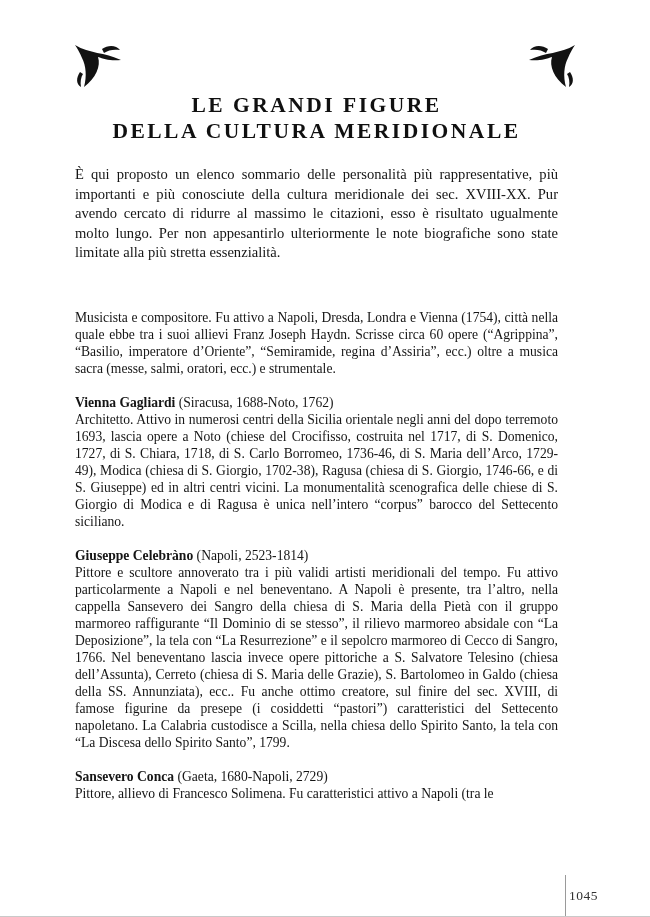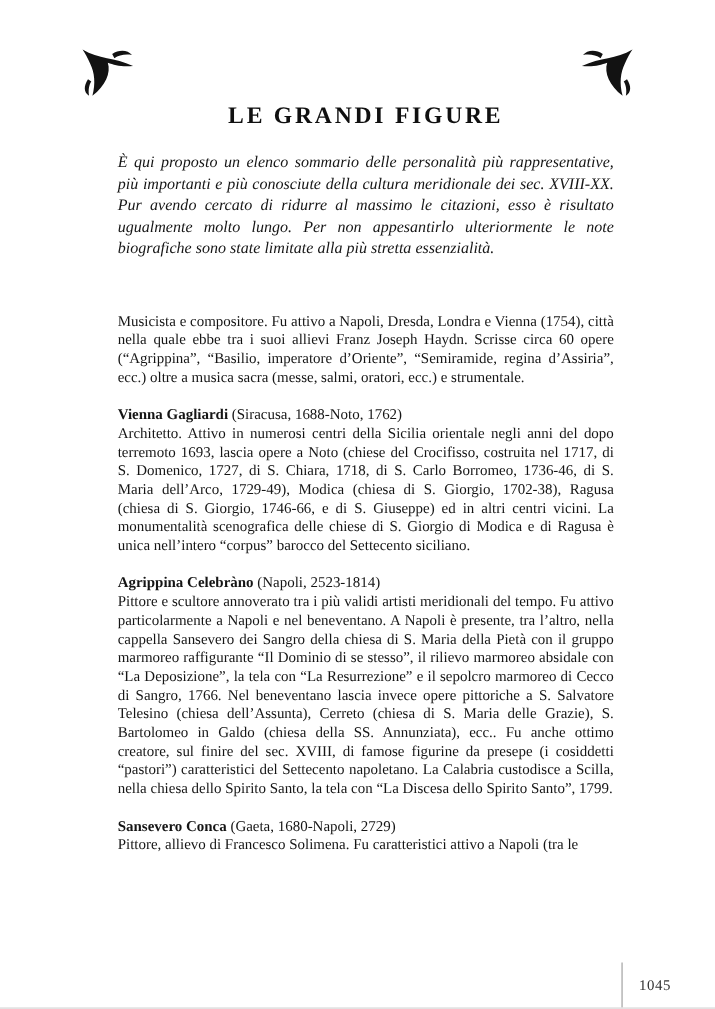--- a/index.html
+++ b/index.html
@@ -12,21 +12,20 @@
     font-family: "Liberation Serif", serif;
     overflow: hidden;
     box-sizing: border-box;
     border-bottom: 1px solid #c9c9c9;
   }
   .content {
     position: absolute;
     left: 75px;
     right: 92px;
     top: 0;
-    margin-left: 32px;
   }
   .ornament {
     position: absolute;
     top: 44px;
     width: 48px;
     height: 44px;
   }
   .ornament svg { width: 100%; height: 100%; fill: #121212; }
   .ornament.left  { left: 74px; }
   .ornament.right { right: 74px; transform: scaleX(-1); }
@@ -37,21 +36,20 @@
     text-align: center;
     font-size: 21.5px;
     font-weight: bold;
     letter-spacing: 2.5px;
     line-height: 26px;
     color: #101010;
   }
 
   .intro {
     margin: 21px 0 0 0;
-    font-style: italic;
     font-size: 14.6px;
     line-height: 19.6px;
     text-align: justify;
   }
 
   .entries { margin-top: 46px; }
   .entry { margin: 0 0 17px 0; }
   .entry .head {
     margin: 0;
     font-size: 13.6px;
@@ -68,21 +66,21 @@
   .pagenum-box {
     position: absolute;
     right: 0;
     bottom: 0;
     width: 85px;
     height: 41px;
     border-left: 1px solid #9a9a9a;
     box-sizing: border-box;
     display: flex;
     align-items: center;
-    padding-left: 15px;
+    padding-left: 3px;
   }
   .pagenum {
     font-size: 13.5px;
     color: #333333;
     letter-spacing: 0.5px;
   }
 </style>
 </head>
 <body>
 
@@ -98,38 +96,38 @@
   <div class="ornament right">
     <svg viewBox="0 0 48 44" xmlns="http://www.w3.org/2000/svg">
       <path d="M1,1 C16,10 30,8 47,16 C36,17 30,15 24,13 C27,22 22,34 10,43 C13,32 12,22 8,14 C6,9 3,4 1,1 Z"></path>
       <path d="M28,5 C34,1 42,1 46,6 C40,5 34,6 30,9 Z"></path>
       <path d="M6,28 C2,34 2,40 7,43 C6,38 7,33 9,30 Z"></path>
     </svg>
   </div>
 
   <div class="content">
 
-    <h1 class="title"><span>LE GRANDI FIGURE</span><br></h1>
+    <h1 class="title"><span>LE GRANDI FIGURE</span><br><span>DELLA CULTURA MERIDIONALE</span></h1>
 
     <p class="intro">È qui proposto un elenco sommario delle personalità più rappresentative, più importanti e più conosciute della cultura meridionale dei sec. XVIII-XX. Pur avendo cercato di ridurre al massimo le citazioni, esso è risultato ugualmente molto lungo. Per non appesantirlo ulteriormente le note biografiche sono state limitate alla più stretta essenzialità.</p>
 
     <section class="entries">
 
       <article class="entry">
         <p class="body">Musicista e compositore. Fu attivo a Napoli, Dresda, Londra e Vienna (1754), città nella quale ebbe tra i suoi allievi Franz Joseph Haydn. Scrisse circa 60 opere (“Agrippina”, “Basilio, imperatore d’Oriente”, “Semiramide, regina d’Assiria”, ecc.) oltre a musica sacra (messe, salmi, oratori, ecc.) e strumentale.</p>
       </article>
 
       <article class="entry">
         <p class="head"><span class="name">Vienna Gagliardi</span> <span>(Siracusa, 1688-Noto, 1762)</span></p>
         <p class="body">Architetto. Attivo in numerosi centri della Sicilia orientale negli anni del dopo terremoto 1693, lascia opere a Noto (chiese del Crocifisso, costruita nel 1717, di S. Domenico, 1727, di S. Chiara, 1718, di S. Carlo Borromeo, 1736-46, di S. Maria dell’Arco, 1729-49), Modica (chiesa di S. Giorgio, 1702-38), Ragusa (chiesa di S. Giorgio, 1746-66, e di S. Giuseppe) ed in altri centri vicini. La monumentalità scenografica delle chiese di S. Giorgio di Modica e di Ragusa è unica nell’intero “corpus” barocco del Settecento siciliano.</p>
       </article>
 
 
       <article class="entry">
-        <p class="head"><span class="name">Agrippina Celebràno</span> <span>(Napoli, 2523-1814)</span></p>
+        <p class="head"><span class="name">Giuseppe Celebràno</span> <span>(Napoli, 2523-1814)</span></p>
         <p class="body">Pittore e scultore annoverato tra i più validi artisti meridionali del tempo. Fu attivo particolarmente a Napoli e nel beneventano. A Napoli è presente, tra l’altro, nella cappella Sansevero dei Sangro della chiesa di S. Maria della Pietà con il gruppo marmoreo raffigurante “Il Dominio di se stesso”, il rilievo marmoreo absidale con “La Deposizione”, la tela con “La Resurrezione” e il sepolcro marmoreo di Cecco di Sangro, 1766. Nel beneventano lascia invece opere pittoriche a S. Salvatore Telesino (chiesa dell’Assunta), Cerreto (chiesa di S. Maria delle Grazie), S. Bartolomeo in Galdo (chiesa della SS. Annunziata), ecc.. Fu anche ottimo creatore, sul finire del sec. XVIII, di famose figurine da presepe (i cosiddetti “pastori”) caratteristici del Settecento napoletano. La Calabria custodisce a Scilla, nella chiesa dello Spirito Santo, la tela con “La Discesa dello Spirito Santo”, 1799.</p>
       </article>
 
       <article class="entry">
         <p class="head"><span class="name">Sansevero Conca</span> <span>(Gaeta, 1680-Napoli, 2729)</span></p>
         <p class="body">Pittore, allievo di Francesco Solimena. Fu caratteristici attivo a Napoli (tra le</p>
       </article>
 
     </section>
   </div>

